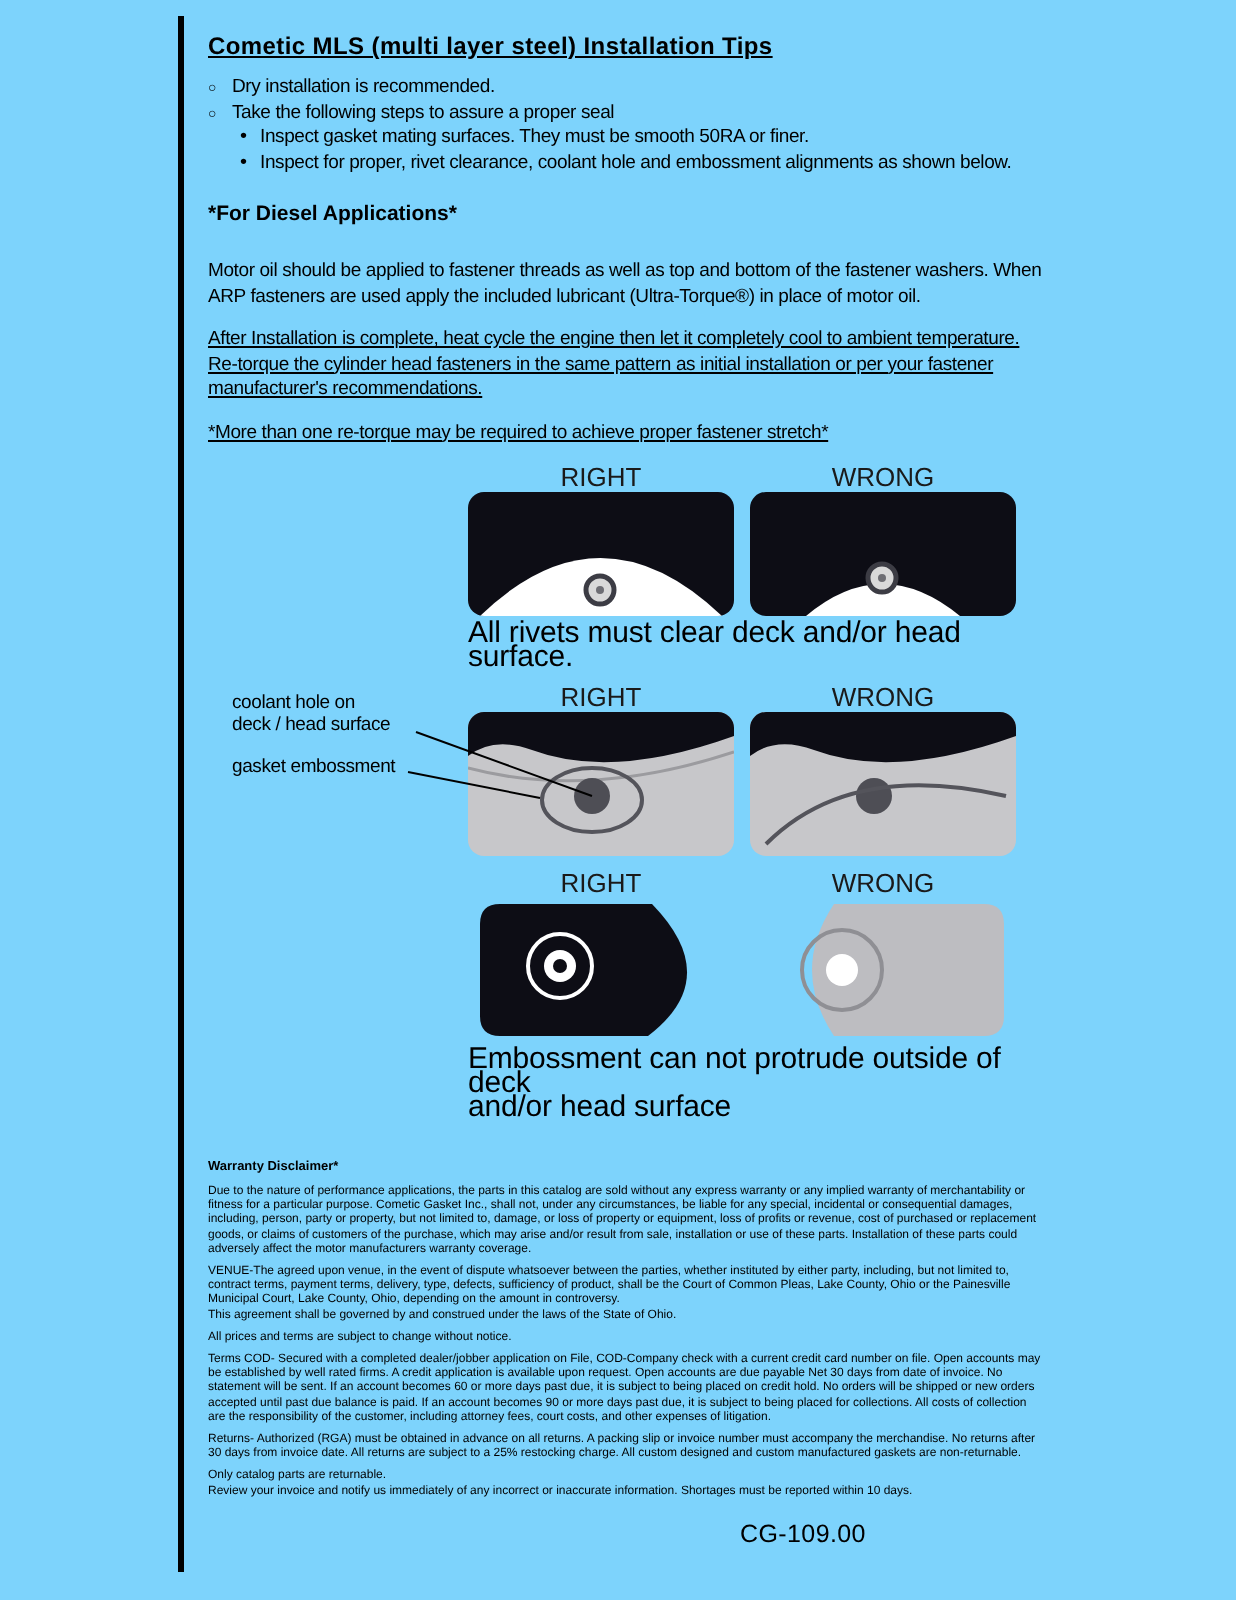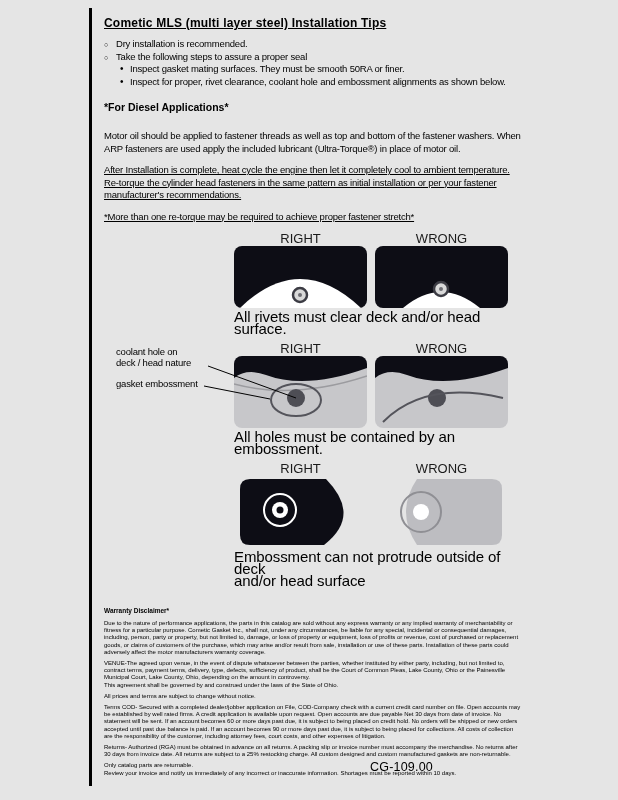--- a/index.html
+++ b/index.html
@@ -1,18 +1,18 @@
 <!DOCTYPE html>
 <html><head>
 <meta charset="utf-8">
 <style>
   * { margin:0; padding:0; box-sizing:border-box; }
   html,body { width:618px; height:800px; }
   body { background:#ffffff; font-family:"Liberation Sans", sans-serif; color:#000; position:relative; }
-  .page { position:absolute; inset:0; background:#e5e5e5; overflow:hidden; }
+  .page { position:absolute; inset:0; background:#7dd3fc; overflow:hidden; }
   .left-rule { position:absolute; left:89px; top:8px; width:3px; height:778px; background:#000; }
   .content { position:absolute; left:104px; top:16px; width:418px; }
 
   .title { font-size:12px; font-weight:bold; text-decoration:underline; letter-spacing:.2px; line-height:15px; }
 
   .tips { list-style:none; margin-top:7px; }
   .tips li { font-size:9.5px; line-height:12.5px; position:relative; padding-left:12px;
              letter-spacing:-.2px; white-space:nowrap; }
   .tips li.main::before { content:"○"; position:absolute; left:0; top:1px; font-size:7px; }
   .tips li.sub { margin-left:14px; }
@@ -130,27 +130,26 @@
               </defs>
             <g clip-path="url(#c2w)">
               <rect width="133" height="72" fill="#c7c7ca"></rect>
               <path d="M0,0 H133 V12 Q72,34 32,19 Q13,12 0,22 Z" fill="#0d0d15"></path>
               <circle cx="62" cy="42" r="9" fill="#4e4e55"></circle>
               <path d="M8,66 Q50,24 128,42" fill="none" stroke="#54545b" stroke-width="2"></path>
             </g>
           </svg>
         </div>
         <div class="callout" id="callout1">coolant hole on
-deck / head nature</div>
+deck / head surface</div>
         <div class="callout" id="callout2">gasket embossment</div>
         <svg class="pointer-lines" width="300" height="80" viewBox="0 0 300 80">
           <line x1="92" y1="14" x2="180" y2="46" stroke="#000" stroke-width="1"></line>
           <line x1="88" y1="34" x2="154" y2="47" stroke="#000" stroke-width="1"></line>
         </svg>
-        <div class="cap">All holes must be contained by an embossment.</div>
       </div>
 
       <div class="diag-row">
         <div class="hdr">
           <span>RIGHT</span>
           <span>WRONG</span>
         </div>
         <div class="imgs">
           <svg width="133" height="72" viewBox="0 0 133 72">
             <path d="M16,3 Q6,3 6,13 V59 Q6,69 16,69 H90 Q128,40 92,3 Z" fill="#0d0d15"></path>

